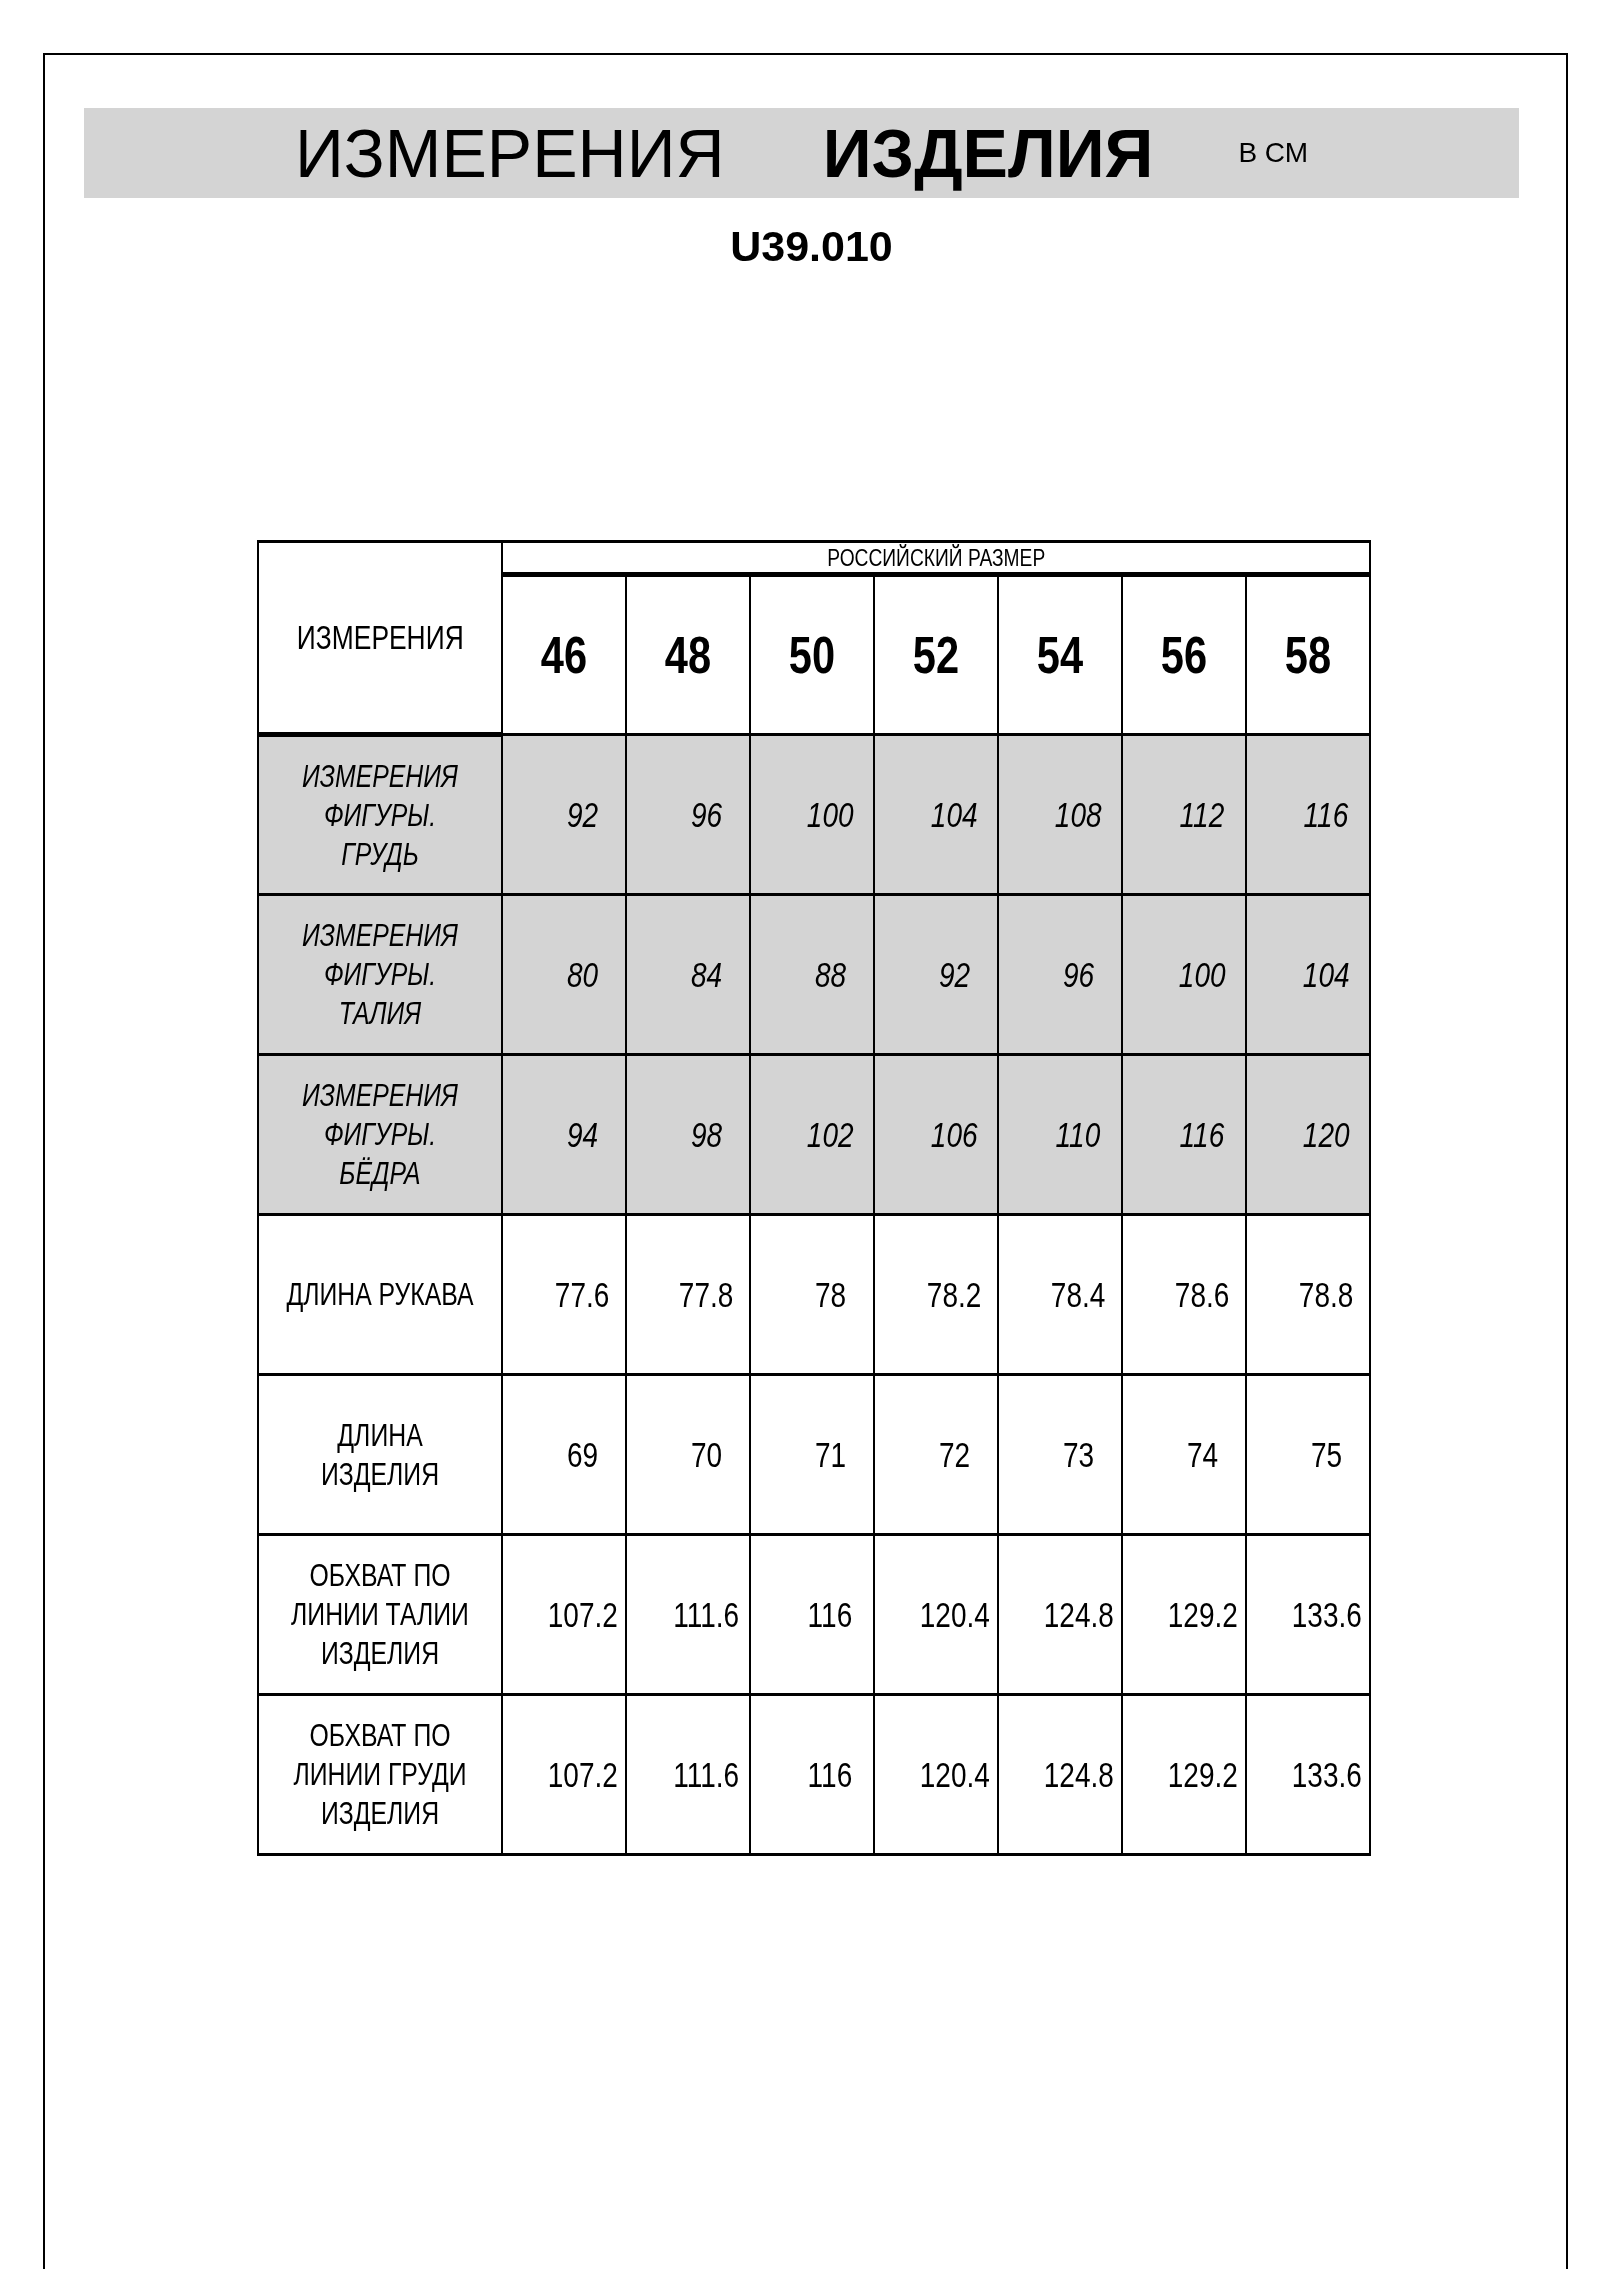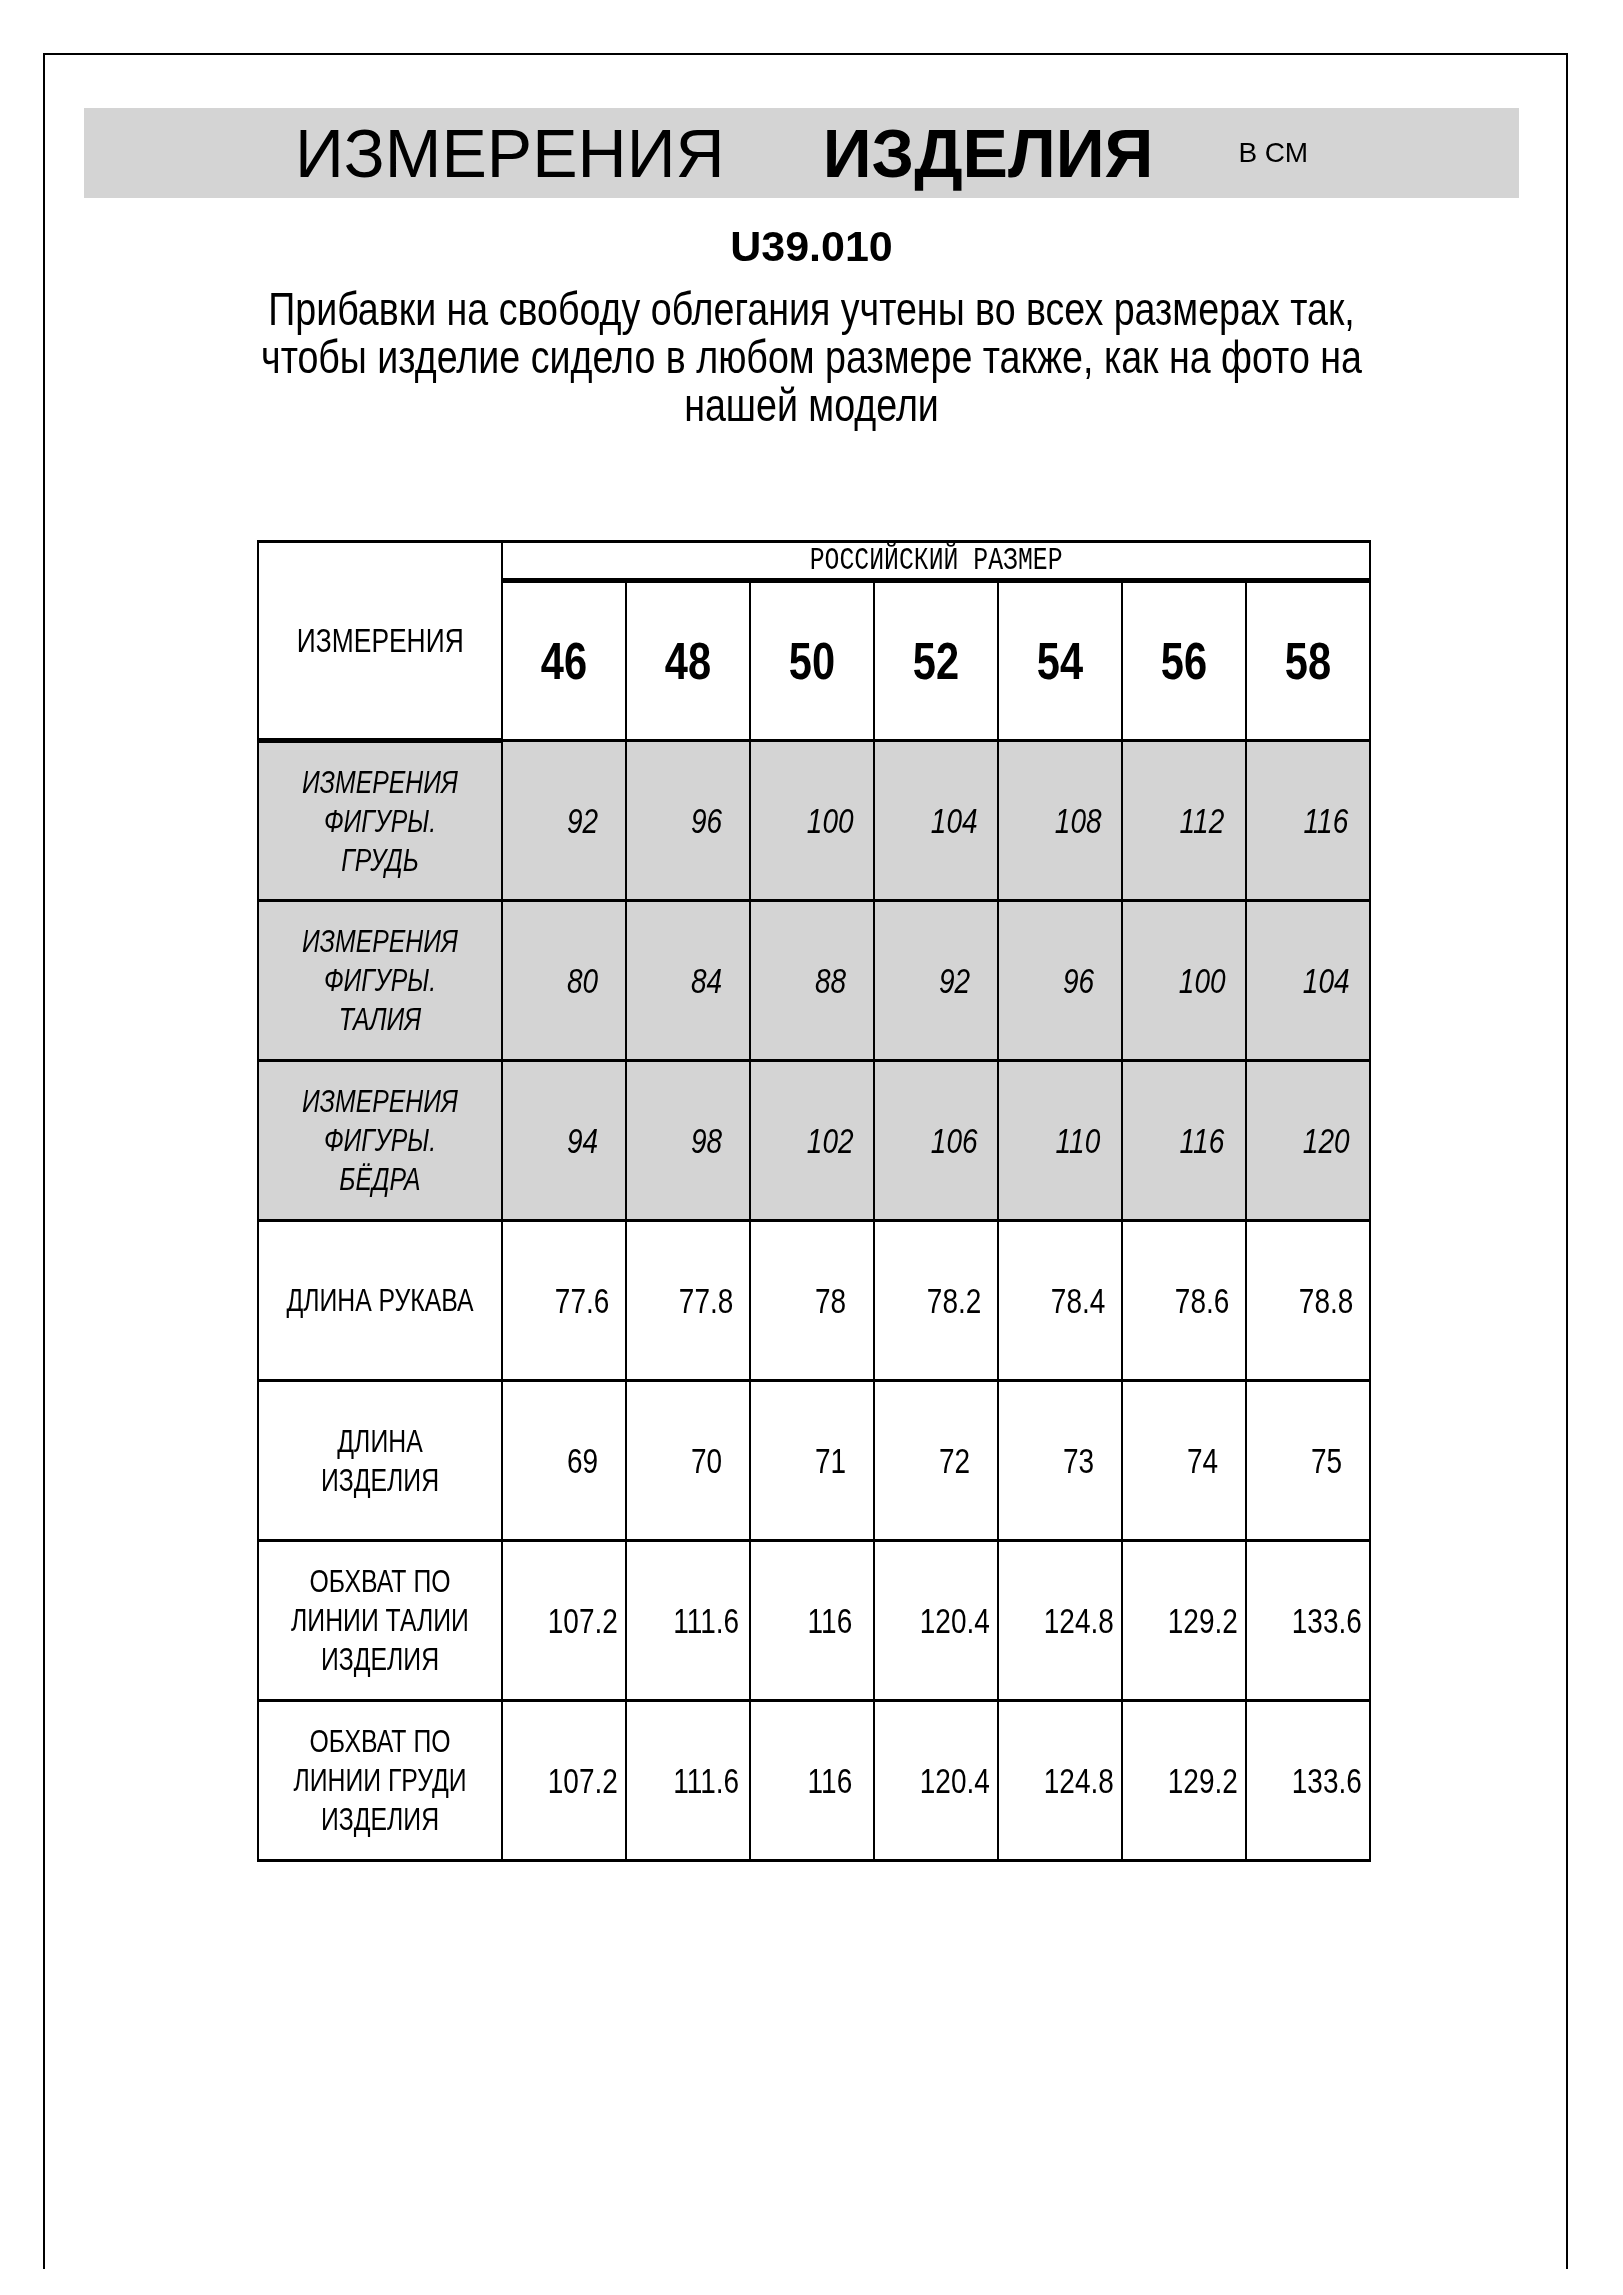--- a/index.html
+++ b/index.html
@@ -57,21 +57,21 @@
     border-top-width:3.9px; border-bottom-width:3.9px;
     text-align:center; vertical-align:middle;
     padding:0; overflow:hidden;
   }
   table.size-table { border:2.6px solid #000; }
   tr.hdr1 { height:33px; }
   tr.hdr1 td { border-bottom-width:5.2px; }
   tr.hdr2 { height:160px; }
   tr.data-row { height:160px; }
   .corner-cell { font-size:33px; }
-  .group-cell  { font-size:31px;font-family:Liberation Mono, monospace; }
+  .group-cell  { font-size:24px; }
   .size-cell   { font-size:52px; font-weight:700; }
   .label-cell  { font-size:31px; line-height:39px; }
   .value-cell  { font-size:35px;padding-left:36px; }
   tr.shaded td { background:#d4d4d4; }
   tr.italic td { font-style:italic; }
   .cellspan { display:inline-block; }
 </style>
 </head>
 <body>
 
@@ -80,25 +80,20 @@
   <div class="frame"></div>
 
   <header class="title-bar">
     <span class="title-word1">ИЗМЕРЕНИЯ</span>
     <span class="title-word2">ИЗДЕЛИЯ</span>
     <span class="title-unit">В СМ</span>
   </header>
 
   <div class="product-code">U39.010</div>
 
-  <div class="note">
-    <div class="note-line cond">Прибавки на свободу облегания учтены во всех размерах так,</div>
-    <div class="note-line cond">чтобы изделие сидело в любом размере также, как на фото на</div>
-    <div class="note-line cond">нашей модели</div>
-  </div>
 
   <table class="size-table">
     <colgroup>
       <col class="c0">
       <col class="cv">
         <col class="cv">
         <col class="cv">
         <col class="cv">
       <col class="cv">
         <col class="cv">

